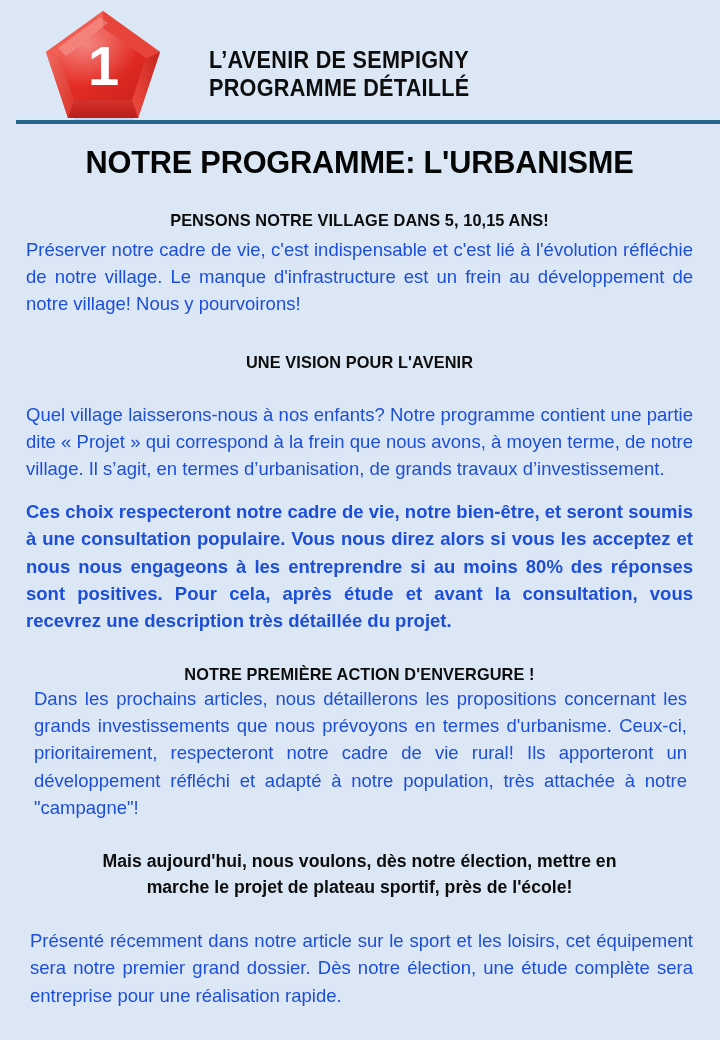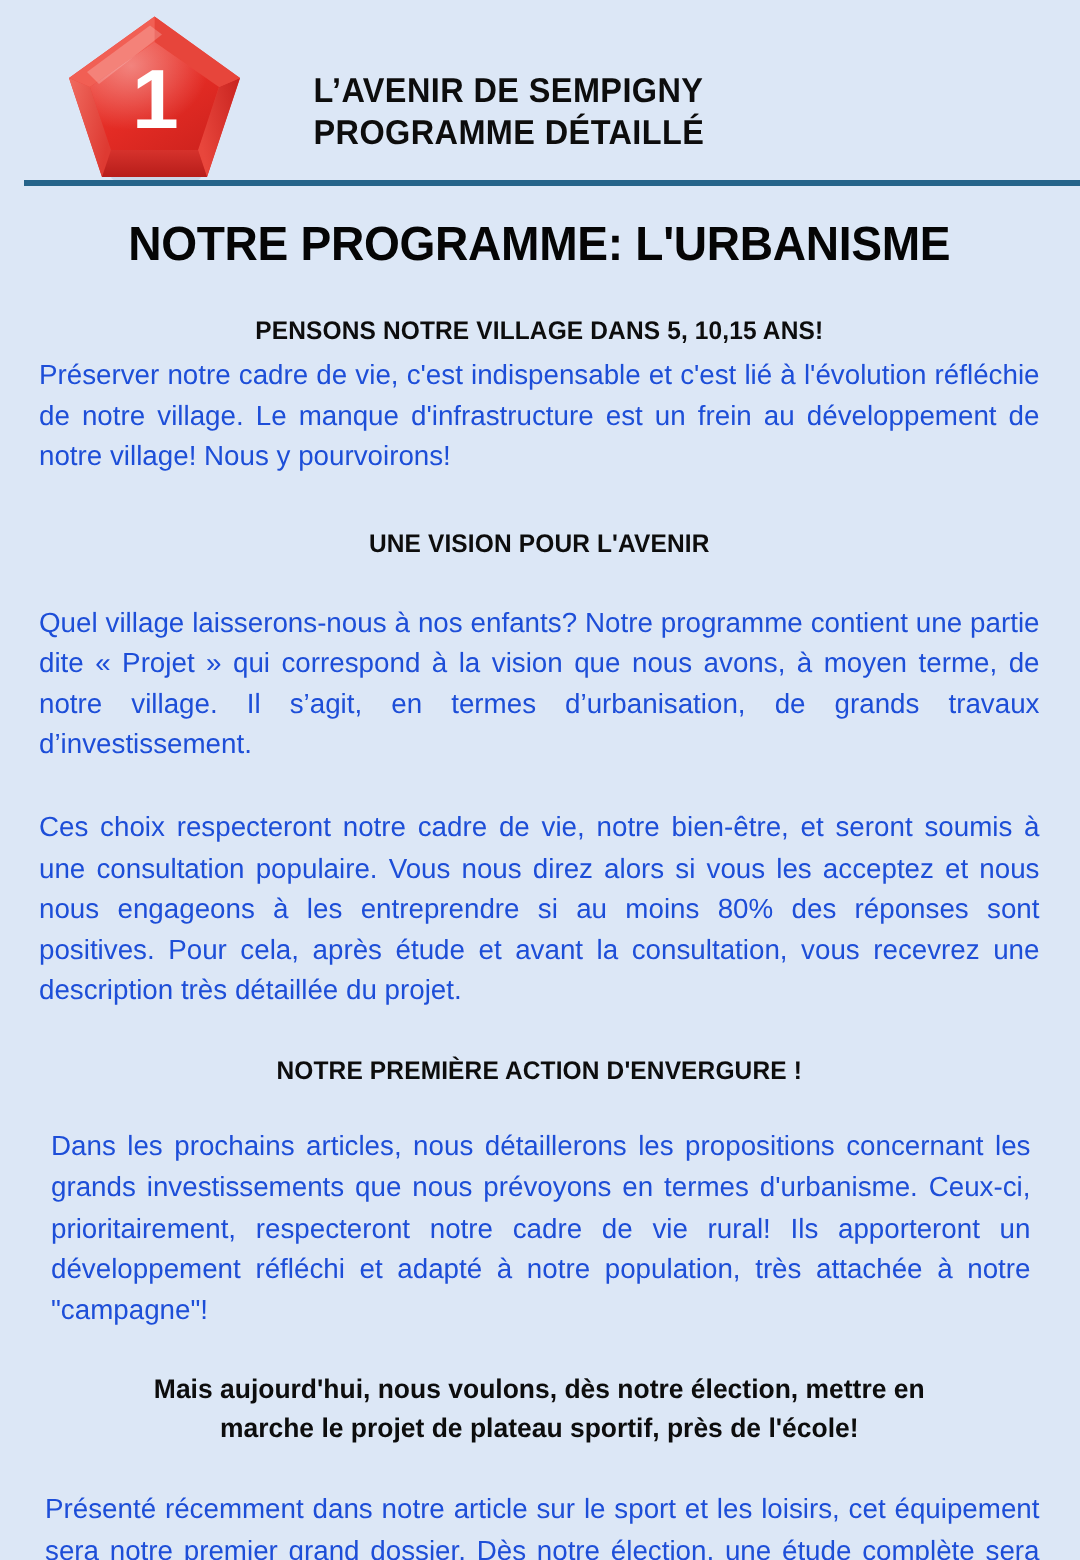--- a/index.html
+++ b/index.html
@@ -115,22 +115,22 @@
     font-family: "Liberation Sans", sans-serif;
     font-size: 18.5px;
     line-height: 1.47;
     color: #1d4ed8;
     text-align: justify;
     text-justify: inter-word;
     margin: 0;
   }
   .p-intro  { margin-top: 5px; }
   .p-vision { margin-top: 28px; }
-  .p-choix  { margin-top: 28px; }
-  .p-dans   { margin-top: 26px; padding: 0 6px 0 8px; }
+  .p-choix  { margin-top: 16px; font-weight: bold; }
+  .p-dans   { padding: 0 6px 0 8px; }
   .p-final  { margin-top: 27px; padding: 0 0 0 4px; }
 
   .statement {
     margin: 27px 0 0 0;
     padding: 0 52px;
     text-align: center;
     font-family: "Liberation Sans", sans-serif;
     font-weight: bold;
     font-size: 18px;
     line-height: 1.45;
@@ -199,21 +199,21 @@
 <div class="divider"></div>
 
 <div class="main">
 
   <h1 class="doc-title">NOTRE PROGRAMME: L'URBANISME</h1>
 
   <h2 class="section-heading sh-1">PENSONS NOTRE VILLAGE DANS 5, 10,15 ANS!</h2>
   <p class="para p-intro">Préserver notre cadre de vie, c'est indispensable et c'est lié à l'évolution réfléchie de notre village. Le manque d'infrastructure est un frein au développement de notre village! Nous y pourvoirons!</p>
 
   <h2 class="section-heading sh-2">UNE VISION POUR L'AVENIR</h2>
-  <p class="para p-vision">Quel village laisserons-nous à nos enfants? Notre programme contient une partie dite « Projet » qui correspond à la vision que nous avons, à moyen terme, de notre village. Il s’agit, en termes d’urbanisation, de grands travaux d’investissement.</p>
+  <p class="para p-vision">Quel village laisserons-nous à nos enfants? Notre programme contient une partie dite « Projet » qui correspond à la frein que nous avons, à moyen terme, de notre village. Il s’agit, en termes d’urbanisation, de grands travaux d’investissement.</p>
   <p class="para p-choix">Ces choix respecteront notre cadre de vie, notre bien-être, et seront soumis à une consultation populaire. Vous nous direz alors si vous les acceptez et nous nous  engageons à les entreprendre si au moins 80% des réponses sont positives. Pour cela, après étude et avant la consultation, vous recevrez une description très détaillée du projet.</p>
 
   <h2 class="section-heading sh-3">NOTRE PREMIÈRE ACTION D'ENVERGURE !</h2>
   <p class="para p-dans">Dans les prochains articles, nous détaillerons les propositions concernant les grands investissements que nous prévoyons en termes d'urbanisme. Ceux-ci, prioritairement, respecteront notre cadre de vie rural! Ils apporteront un développement réfléchi et adapté à notre population, très attachée  à notre "campagne"!</p>
 
   <p class="statement">Mais aujourd'hui, nous voulons, dès notre élection, mettre en marche le projet de plateau sportif, près de l'école!</p>
 
   <p class="para p-final">Présenté récemment dans notre article sur le sport et les loisirs, cet équipement sera notre premier grand dossier. Dès notre élection, une étude complète sera entreprise pour une réalisation rapide.</p>
 
 </div>

